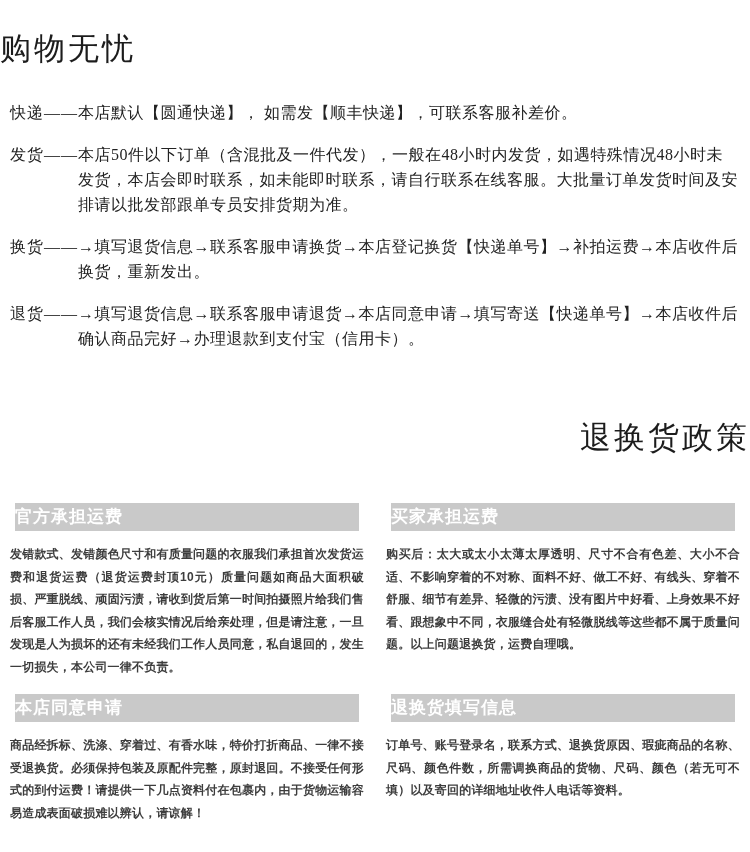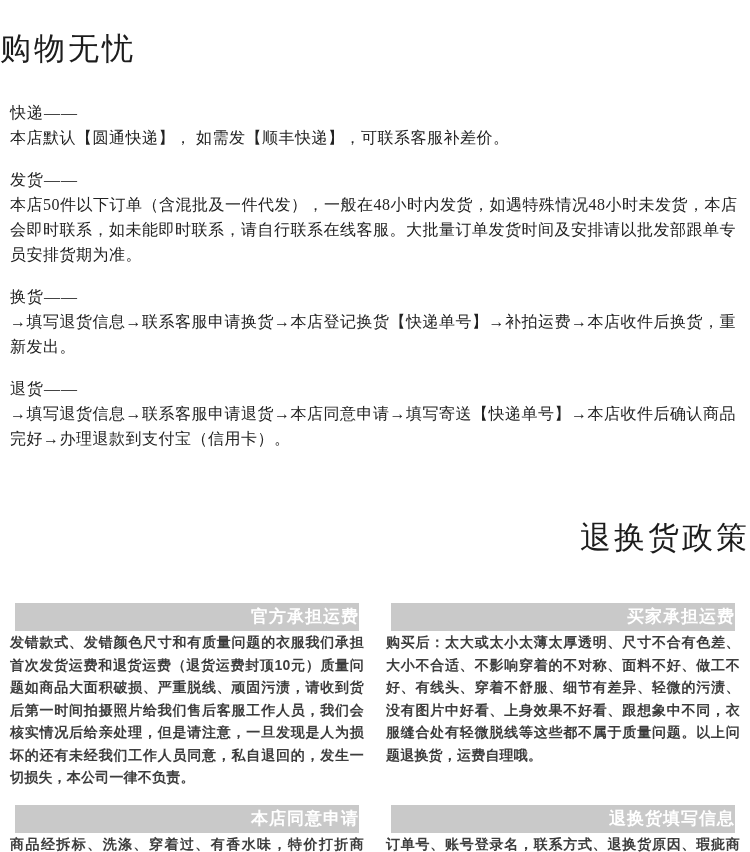--- a/index.html
+++ b/index.html
@@ -31,21 +31,20 @@
   .ship-list {
     margin: 30px 12px 0 10px;
     font-family: "Liberation Serif", "DejaVu Serif", serif;
     font-size: 16px;
     color: #222222;
   }
   .ship-item {
     display: flex;
     line-height: 25px;
     margin-bottom: 17px;
-    flex-direction: column;
   }
   .ship-item .lbl-wrap {
     white-space: nowrap;
     letter-spacing: 1px;
   }
   .ship-item .txt {
     flex: 1;
     letter-spacing: 0.5px;
   }
 
@@ -63,30 +62,31 @@
     display: grid;
     grid-template-columns: 1fr 1fr;
     column-gap: 22px;
     row-gap: 16px;
     margin: 44px 10px 0 10px;
   }
   .policy-card { min-width: 0; }
   .card-header {
     background: #c9c9c9;
     color: #ffffff;
-    text-align: right;
+    text-align: left;
     font-size: 17px;
     font-weight: 700;
     height: 28px;
     line-height: 28px;
     margin: 0 5px;
     letter-spacing: 1px;
   }
   .card-body {
-    font-size: 14px;
+    margin-top: 12px;
+    font-size: 12px;
     line-height: 22.5px;
     color: #3d3d3d;
     font-weight: 700;
     text-align: justify;
     letter-spacing: 0.2px;
   }
 </style>
 </head>
 <body>
 

